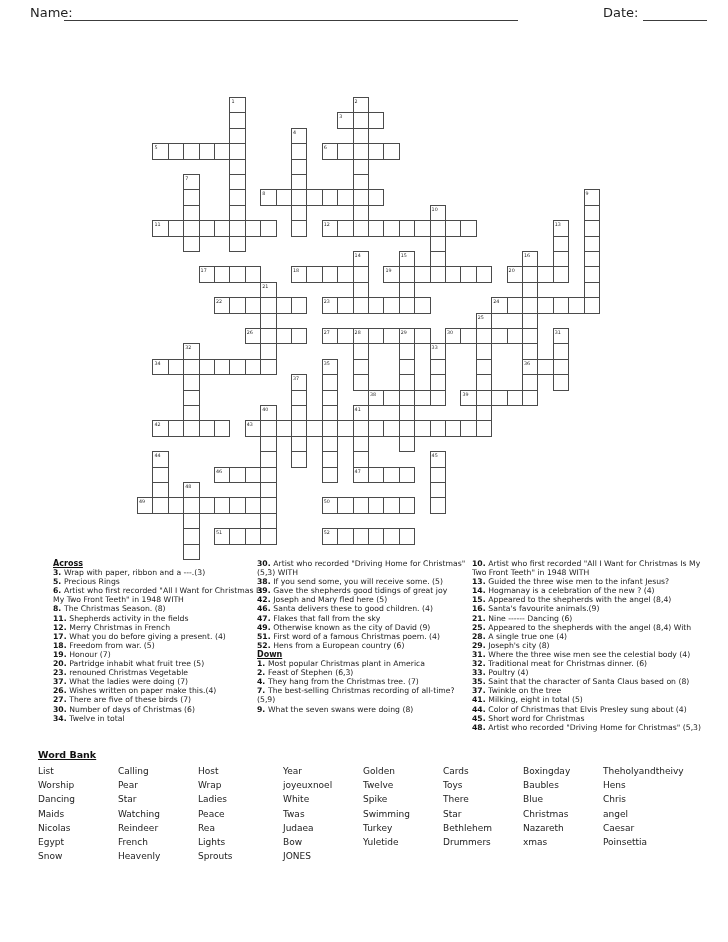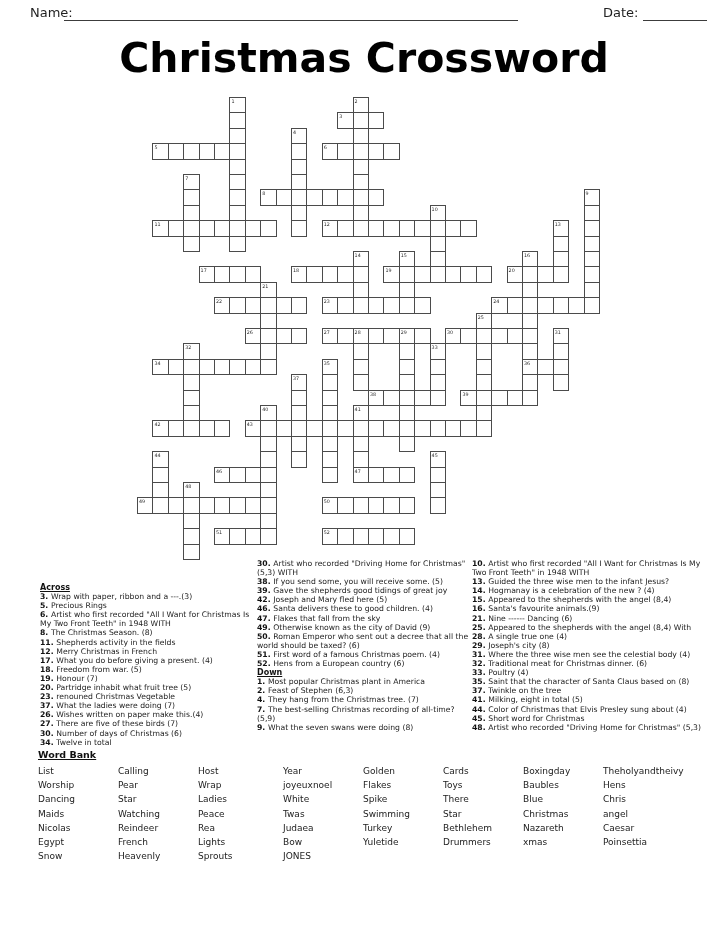--- a/index.html
+++ b/index.html
@@ -31,21 +31,20 @@
 <body>
 
 <div id="page">
 
   <span class="hdr-label" style="left:30px;top:5px;">Name:</span>
   <div class="hdr-line" style="left:64px;top:6px;width:454px;"></div>
 
   <span class="hdr-label" style="left:603px;top:5px;">Date:</span>
   <div class="hdr-line" style="left:643px;top:6px;width:64px;"></div>
 
-  <div id="page-title">Christmas Crossword</div>
 
   <div id="grid">
       <div class="cell" style="left: 229.4px; top: 97px;">
         <span class="cellnum">1</span>
       </div>
       <div class="cell" style="left: 229.4px; top: 112.4px;"></div>
       <div class="cell" style="left: 229.4px; top: 127.8px;"></div>
       <div class="cell" style="left: 229.4px; top: 143.2px;"></div>
       <div class="cell" style="left: 229.4px; top: 158.6px;"></div>
       <div class="cell" style="left: 229.4px; top: 174px;"></div>
@@ -415,21 +414,21 @@
         <span class="cellnum">52</span>
       </div>
       <div class="cell" style="left: 337.2px; top: 528.2px;"></div>
       <div class="cell" style="left: 352.6px; top: 528.2px;"></div>
       <div class="cell" style="left: 368px; top: 528.2px;"></div>
       <div class="cell" style="left: 383.4px; top: 528.2px;"></div>
       <div class="cell" style="left: 398.8px; top: 528.2px;"></div>
     </div>
 
   <div id="clues">
-      <div class="clue-col" style="left: 40px; top: 559px; width: 218px; margin-top: 24px;">
+      <div class="clue-col" style="left: 53px; top: 559px; width: 218px;">
         <div class="clue-head">Across</div>
         <div class="clue"><span class="cnum">3. </span>Wrap with paper, ribbon and a ---.(3)</div>
         <div class="clue"><span class="cnum">5. </span>Precious Rings</div>
         <div class="clue"><span class="cnum">6. </span>Artist who first recorded "All I Want for Christmas Is My Two Front Teeth" in 1948 WITH</div>
         <div class="clue"><span class="cnum">8. </span>The Christmas Season. (8)</div>
         <div class="clue"><span class="cnum">11. </span>Shepherds activity in the fields</div>
         <div class="clue"><span class="cnum">12. </span>Merry Christmas in French</div>
         <div class="clue"><span class="cnum">17. </span>What you do before giving a present. (4)</div>
         <div class="clue"><span class="cnum">18. </span>Freedom from war. (5)</div>
         <div class="clue"><span class="cnum">19. </span>Honour (7)</div>
@@ -442,21 +441,20 @@
         <div class="clue"><span class="cnum">34. </span>Twelve in total</div>
       </div>
       <div class="clue-col" style="left: 257px; top: 559px; width: 215px;">
         <div class="clue"><span class="cnum">30. </span>Artist who recorded "Driving Home for Christmas" (5,3) WITH</div>
         <div class="clue"><span class="cnum">38. </span>If you send some, you will receive some. (5)</div>
         <div class="clue"><span class="cnum">39. </span>Gave the shepherds good tidings of great joy</div>
         <div class="clue"><span class="cnum">42. </span>Joseph and Mary fled here (5)</div>
         <div class="clue"><span class="cnum">46. </span>Santa delivers these to good children. (4)</div>
         <div class="clue"><span class="cnum">47. </span>Flakes that fall from the sky</div>
         <div class="clue"><span class="cnum">49. </span>Otherwise known as the city of David (9)</div>
-        <div class="clue"><span class="cnum">50. </span>Roman Emperor who sent out a decree that all the world should be taxed? (6)</div>
         <div class="clue"><span class="cnum">51. </span>First word of a famous Christmas poem. (4)</div>
         <div class="clue"><span class="cnum">52. </span>Hens from a European country (6)</div>
         <div class="clue-head">Down</div>
         <div class="clue"><span class="cnum">1. </span>Most popular Christmas plant in America</div>
         <div class="clue"><span class="cnum">2. </span>Feast of Stephen (6,3)</div>
         <div class="clue"><span class="cnum">4. </span>They hang from the Christmas tree. (7)</div>
         <div class="clue"><span class="cnum">7. </span>The best-selling Christmas recording of all-time? (5,9)</div>
         <div class="clue"><span class="cnum">9. </span>What the seven swans were doing (8)</div>
       </div>
       <div class="clue-col" style="left: 472px; top: 559px; width: 232px;">
@@ -514,21 +512,21 @@
         <div class="wb-item">Year</div>
         <div class="wb-item">joyeuxnoel</div>
         <div class="wb-item">White</div>
         <div class="wb-item">Twas</div>
         <div class="wb-item">Judaea</div>
         <div class="wb-item">Bow</div>
         <div class="wb-item">JONES</div>
       </div>
       <div class="wb-col" style="left: 363px; top: 764px;">
         <div class="wb-item">Golden</div>
-        <div class="wb-item">Flakes</div>
+        <div class="wb-item">Twelve</div>
         <div class="wb-item">Spike</div>
         <div class="wb-item">Swimming</div>
         <div class="wb-item">Turkey</div>
         <div class="wb-item">Yuletide</div>
       </div>
       <div class="wb-col" style="left: 443px; top: 764px;">
         <div class="wb-item">Cards</div>
         <div class="wb-item">Toys</div>
         <div class="wb-item">There</div>
         <div class="wb-item">Star</div>

